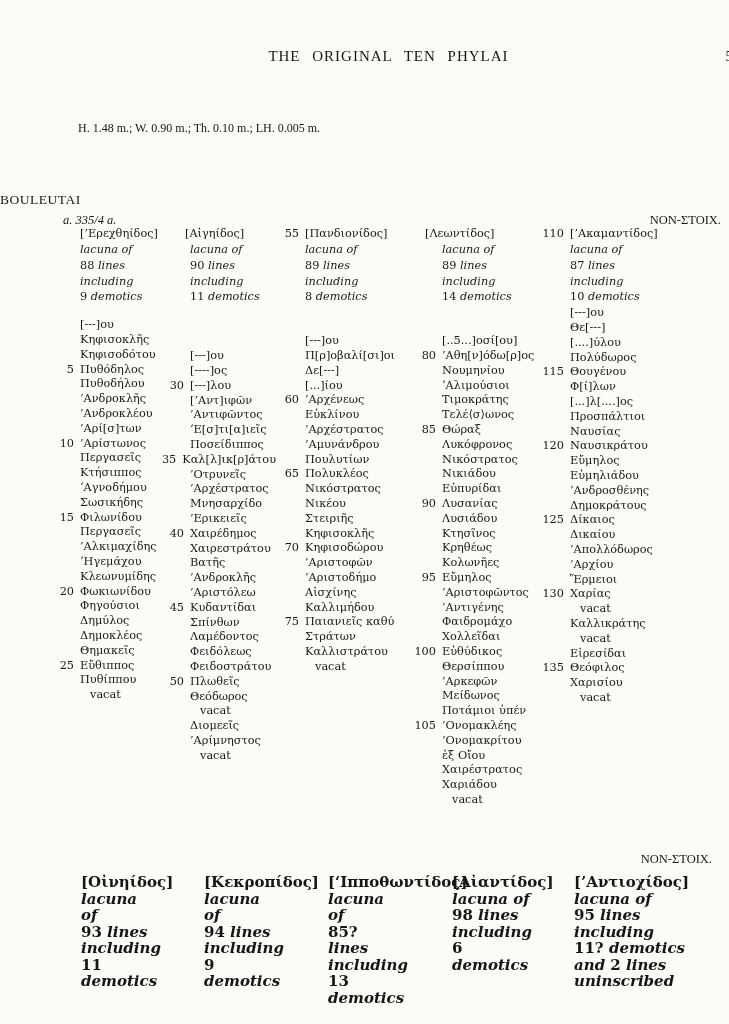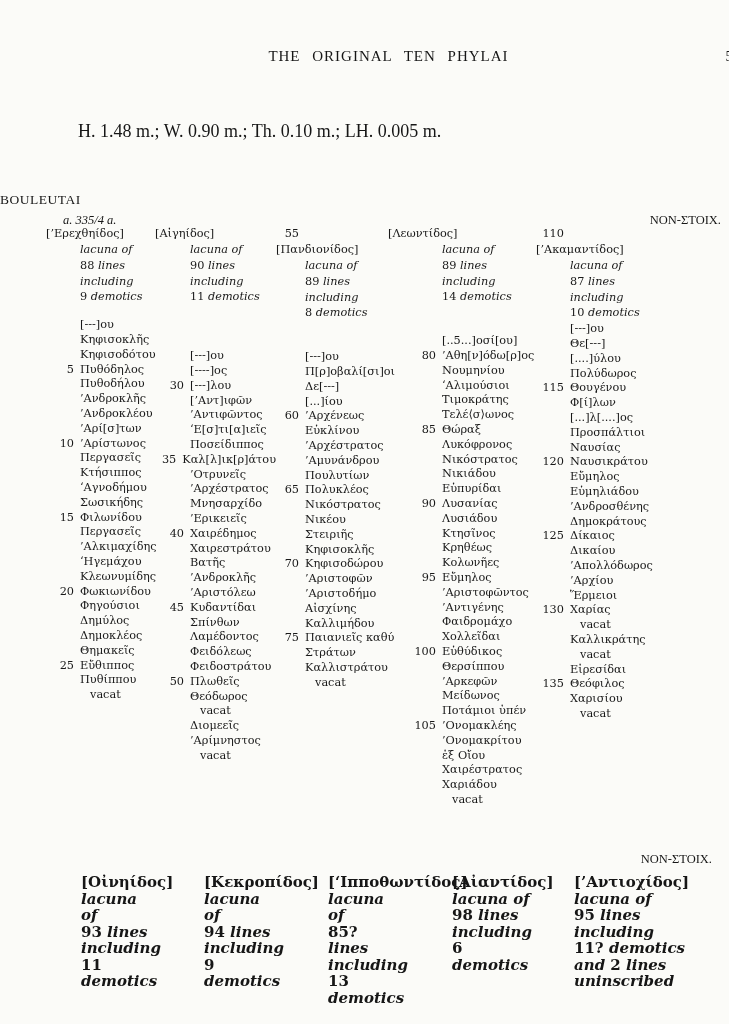--- a/index.html
+++ b/index.html
@@ -17,36 +17,36 @@
   .sup{vertical-align:super;font-size:8px;line-height:0;}
 
   
   .running{position:absolute;top:48px;left:0;right:0;text-align:center;
     font-size:15px;letter-spacing:1px;word-spacing:7px;}
   .pagenum{position:absolute;top:48px;right:37px;font-size:14.5px;}
 
   
   .p43{position:absolute;top:85px;left:63px;width:644px;
     font-size:12.5px;line-height:17px;text-align:justify;}
-  .dims{position:absolute;top:121px;left:78px;font-size:18px;}
+  .dims{position:absolute;top:121px;left:78px;font-size:12px;}
   .ed{position:absolute;top:143px;left:63px;width:644px;
     font-size:12.5px;line-height:17px;text-align:justify;text-indent:15px;}
 
   .bouleutai{position:absolute;top:192px;left:0;right:0;
     font-size:13.5px;letter-spacing:.5px;}
   .datelabel{position:absolute;top:213px;left:63px;font-size:12.5px;font-style:italic;}
   .nonstoich-top{position:absolute;top:213px;right:56px;font-size:12.5px;}
 
   
   .columns{position:absolute;top:226px;left:46px;display:flex;
     font-family:"DejaVu Serif","Liberation Serif",serif;
     font-size:11.3px;color:#191919;}
   .col{flex:0 0 auto;}
   .c1{width:114px;} .c2{width:116px;} .c3{width:129px;} .c4{width:131px;} .c5{width:185px;}
-  .col-header{display:flex;line-height:16px;white-space:nowrap;flex-direction:column;}
+  .col-header{display:flex;line-height:16px;white-space:nowrap;}
   .col-header .num{margin-right:6px;text-align:right;}
   .c1 .num{width:28px;} .c2 .num{width:24px;} .c3 .num{width:23px;}
   .c4 .num{width:31px;} .c5 .num{width:28px;}
   .hdr-1{margin-left:0;} .hdr-2 .hname{margin-left:-5px;} .hdr-4 .hname{margin-left:-17px;}
   .lacuna{line-height:15.8px;}
   .c1 .lacuna{margin-left:34px;} .c2 .lacuna{margin-left:30px;} .c3 .lacuna{margin-left:29px;}
   .c4 .lacuna{margin-left:37px;} .c5 .lacuna{margin-left:34px;}
   .names{line-height:14.8px;}
   .c1 .names{margin-top:13px;} .c2 .names{margin-top:44px;} .c3 .names{margin-top:29px;}
   .c4 .names{margin-top:29px;} .c5 .names{margin-top:1px;}

